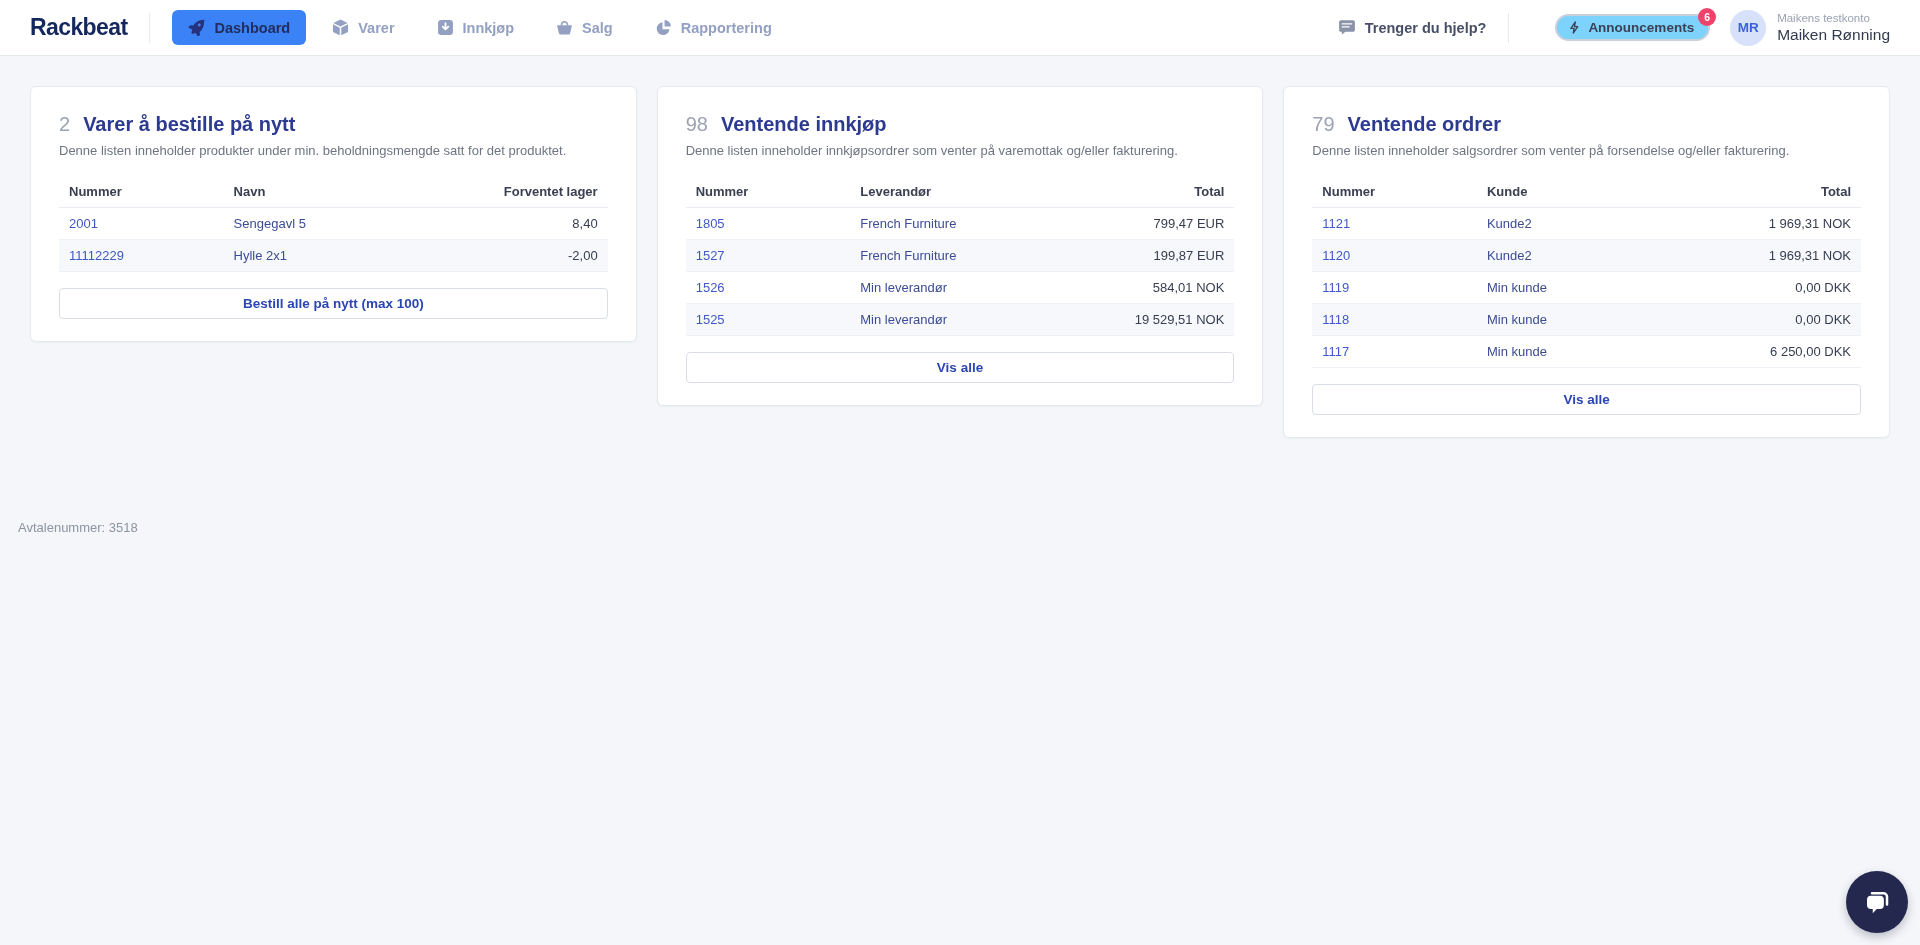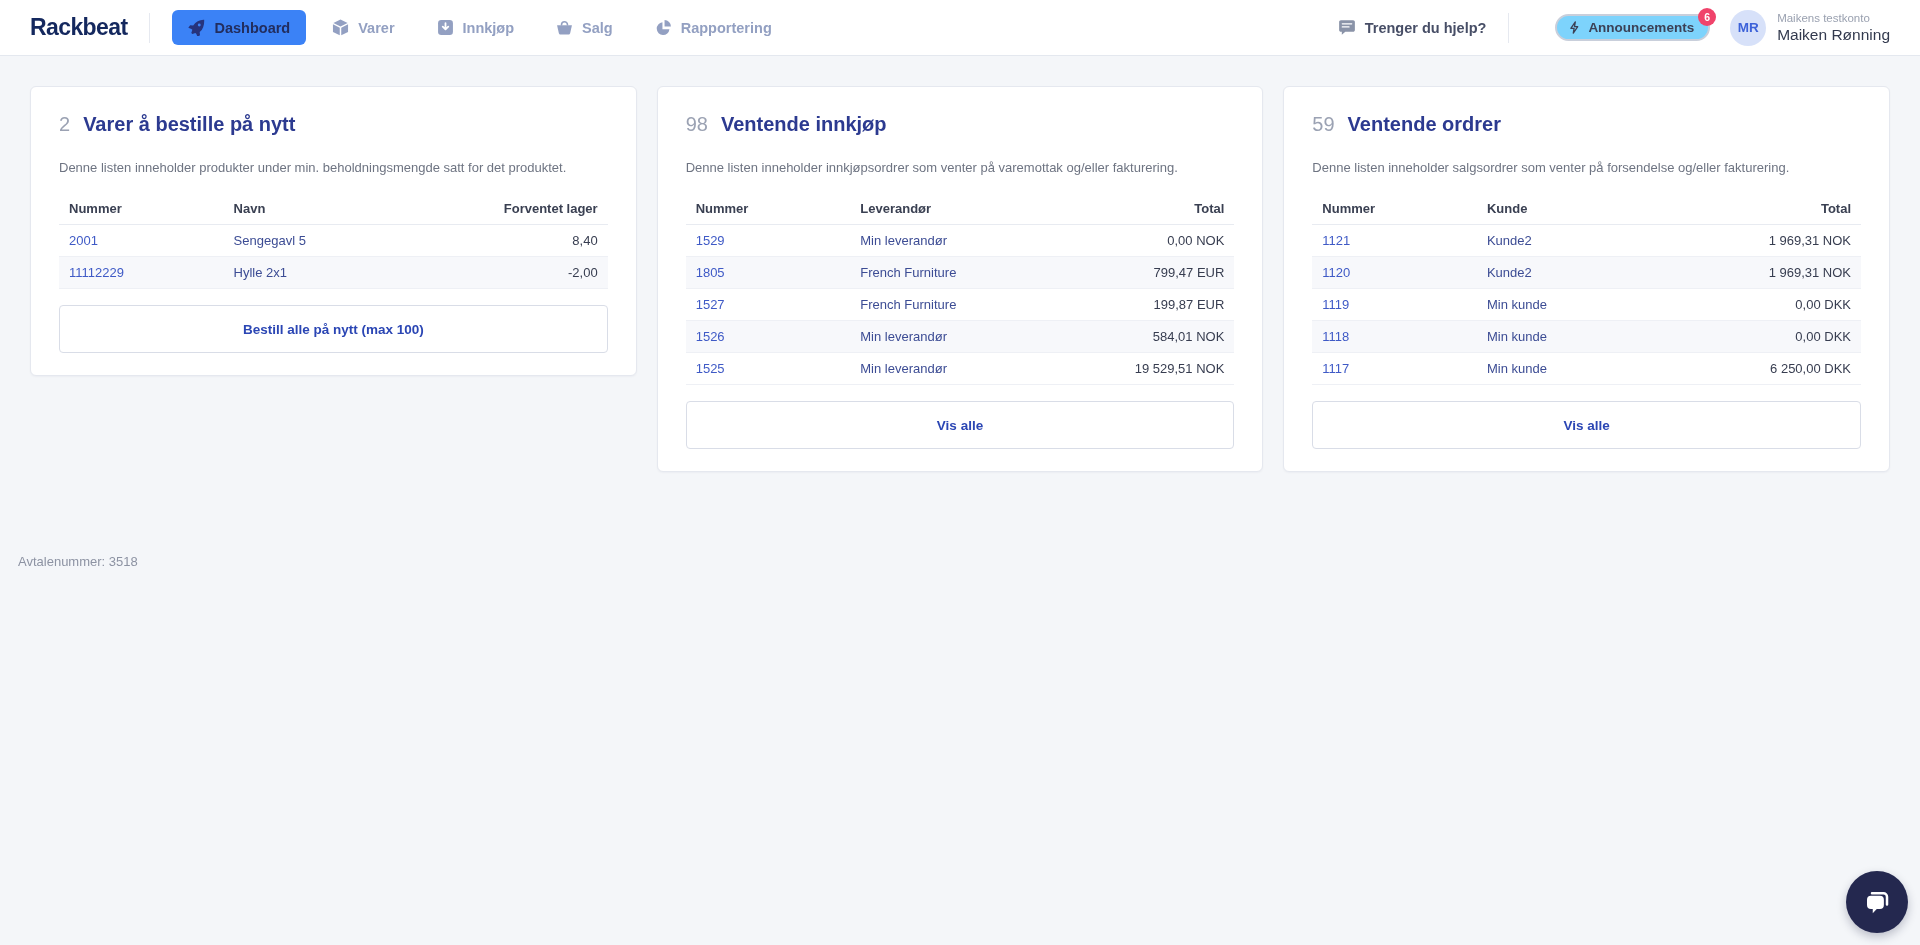--- a/index.html
+++ b/index.html
@@ -66,37 +66,37 @@
 
   
   .main { padding:30px; display:flex; gap:20px; align-items:flex-start; }
   .card {
     flex:1 1 0; background:#fff; border:1px solid #e5e8ef; border-radius:6px;
     padding:26px 28px 22px; box-shadow:0 1px 2px rgba(20,30,70,.04);
   }
   .card-header { display:flex; align-items:baseline; gap:13px; }
   .card-count { font-size:20px; font-weight:400; color:#9ba2b3; }
   .card-title { font-size:20px; font-weight:700; color:#2c3a90; }
-  .card-desc { margin-top:24px; font-size:13px; color:#6e7482; }
+  .card-desc { margin-top:7px; font-size:13px; color:#6e7482; }
 
   table { width:100%; border-collapse:collapse; margin-top:18px; font-size:13px; }
   th {
     text-align:left; font-weight:700; color:#3a4052;
     padding:8px 10px; border-bottom:1px solid #e8ebf1; white-space:nowrap;
   }
   th.r, td.r { text-align:right; }
   td { padding:8px 10px; border-bottom:1px solid #eef0f5; white-space:nowrap; }
   tbody tr:nth-child(even) { background:#f7f8fb; }
   td a { text-decoration:none; cursor:pointer; }
   td.num a { color:#3f5ac6; }
   td.nm a { color:#3c4c94; }
   td.r { color:#373d50; }
 
   .card-action {
-    margin-top:16px; width:100%; height:48px;
+    margin-top:16px; width:100%; height:31px;
     background:#fff; border:1px solid #d9dde7; border-radius:4px;
     color:#2b46b4; font-weight:700; font-size:13.5px; cursor:pointer;
     font-family:"Liberation Sans", sans-serif;
   }
 
   
   .agreement { margin:52px 0 0 18px; font-size:13px; color:#8d93a3; }
 
   
   .fab {
@@ -230,25 +230,20 @@
         </colgroup>
       <thead>
           <tr>
         <th>Nummer</th>
         <th>Leverandør</th>
         <th class="r">Total</th>
       </tr>
         </thead>
       <tbody>
         <tr>
-          <td class="num"><a>1529</a></td>
-          <td class="nm"><a>Min leverandør</a></td>
-          <td class="r">0,00 NOK</td>
-        </tr>
-        <tr>
           <td class="num"><a>1805</a></td>
           <td class="nm"><a>French Furniture</a></td>
           <td class="r">799,47 EUR</td>
         </tr>
         <tr>
           <td class="num"><a>1527</a></td>
           <td class="nm"><a>French Furniture</a></td>
           <td class="r">199,87 EUR</td>
         </tr>
         <tr>
@@ -261,21 +256,21 @@
           <td class="nm"><a>Min leverandør</a></td>
           <td class="r">19 529,51 NOK</td>
         </tr>
       </tbody>
     </table>
     <button class="card-action">Vis alle</button>
   </section>
 
   <section class="card">
     <div class="card-header">
-      <span class="card-count">59</span>
+      <span class="card-count">79</span>
       <span class="card-title">Ventende ordrer</span>
     </div>
     <div class="card-desc">Denne listen inneholder salgsordrer som venter på forsendelse og/eller fakturering.</div>
     <table>
       <colgroup>
           <col style="width:30%">
           <col style="width:44%">
           <col style="width:26%">
         </colgroup>
       <thead>

